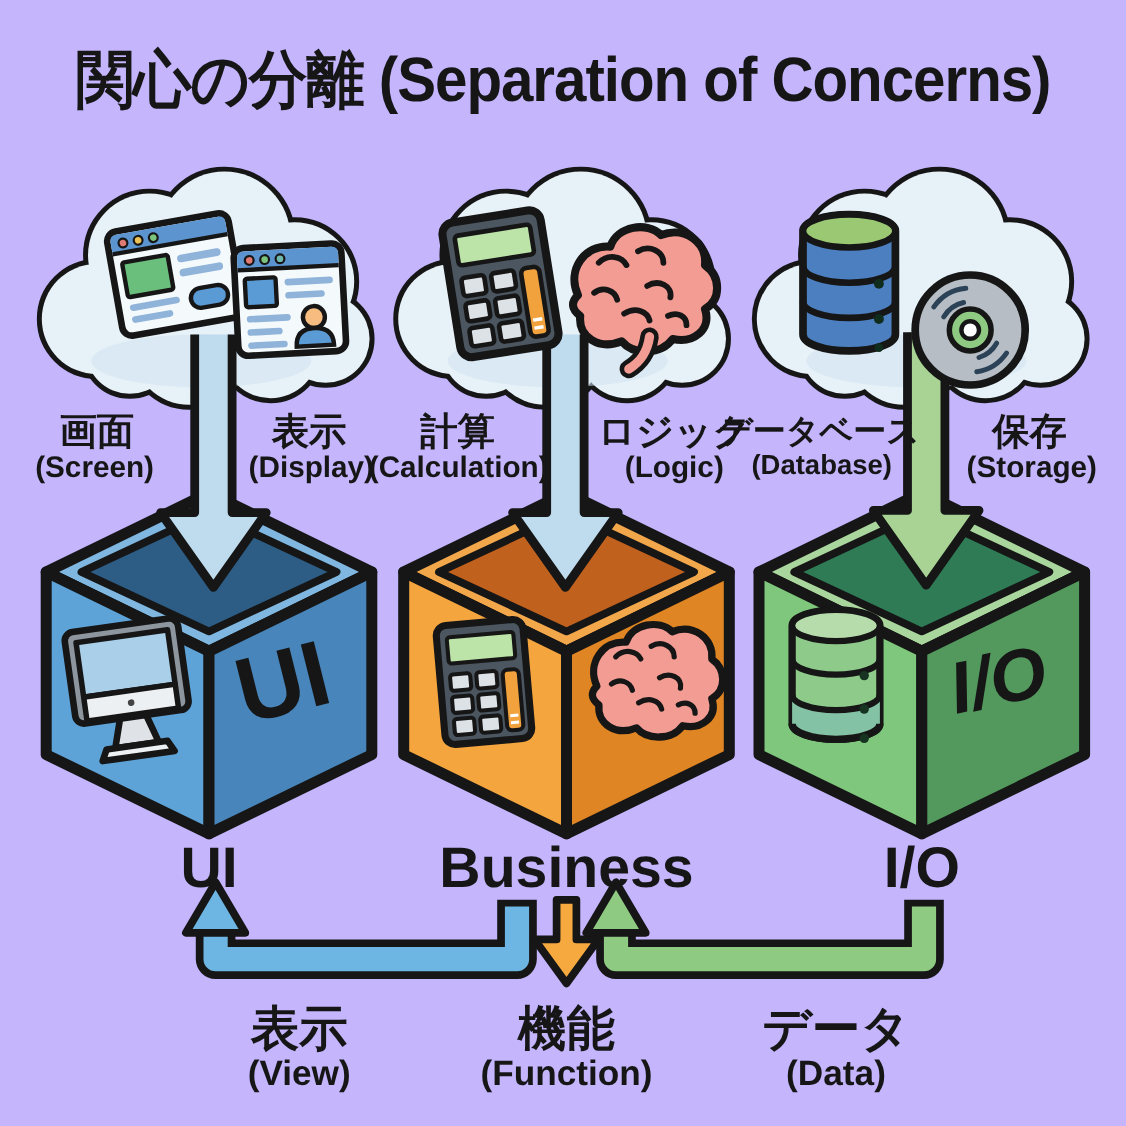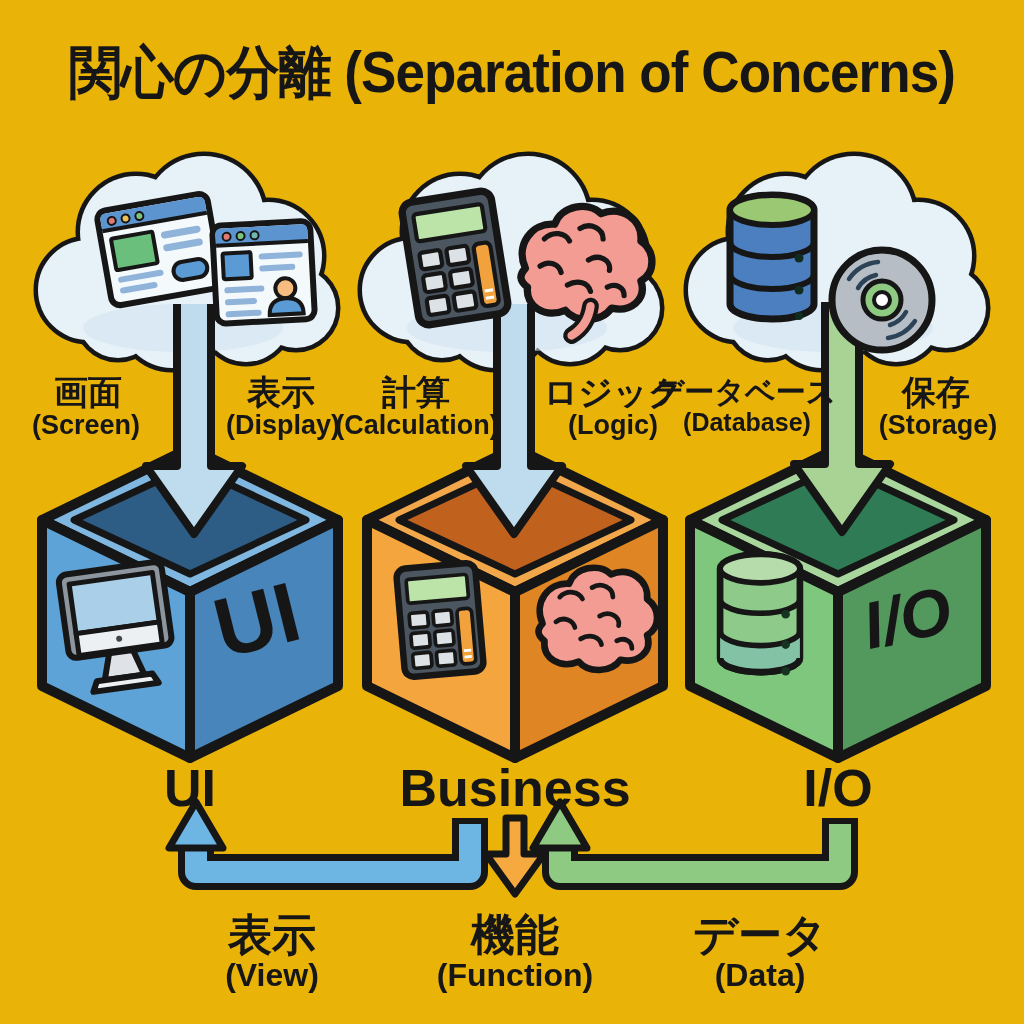--- a/index.html
+++ b/index.html
@@ -1,16 +1,16 @@
 <!DOCTYPE html>
 <html><head>
 <meta charset="utf-8">
 <style>
   html,body{margin:0;padding:0;background:#ffffff;}
-  .canvas{position:relative;width:1024px;height:1024px;background:#eab308;overflow:hidden;text-align:right;}
+  .canvas{position:relative;width:1024px;height:1024px;background:#c4b5fd;overflow:hidden;text-align:right;}
   svg{display:block;}
   text{font-family:"Liberation Sans",sans-serif;fill:#161616;text-anchor:middle;}
   .title{font-weight:800;font-size:57px;letter-spacing:-1px;}
   .jp{font-weight:700;font-size:34px;}
   .en{font-weight:700;font-size:27px;}
   .jp-sm{font-weight:700;font-size:30px;}
   .en-sm{font-weight:700;font-size:25px;}
   .boxname{font-weight:800;font-size:52px;}
   .jp-big{font-weight:700;font-size:44px;}
   .en-big{font-weight:700;font-size:32px;}

